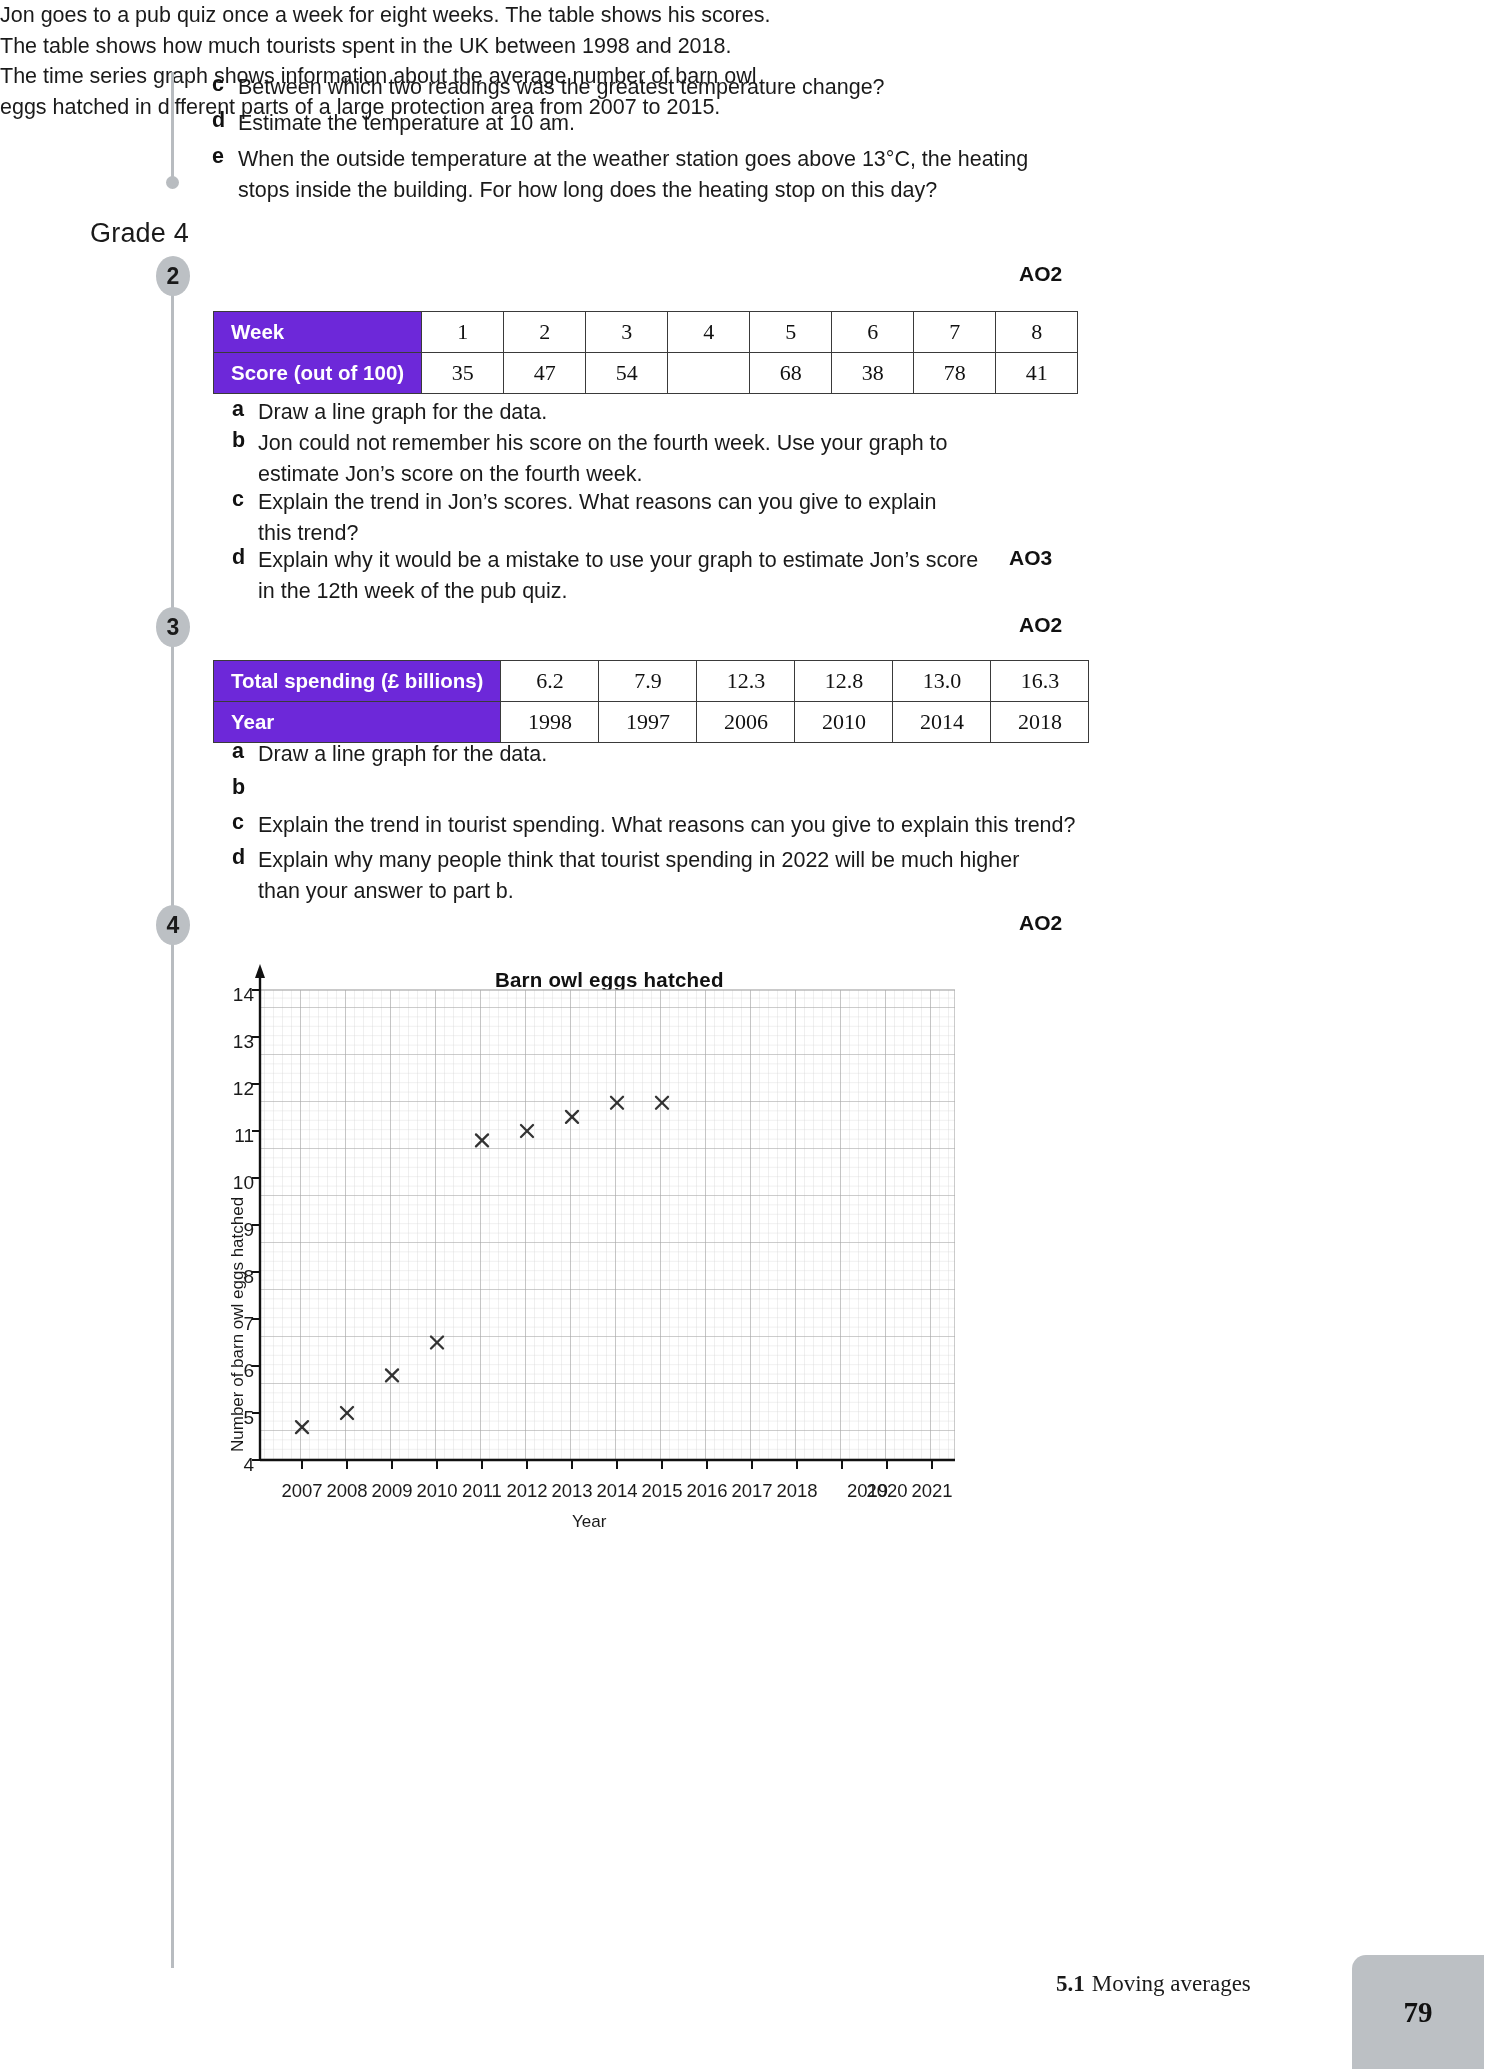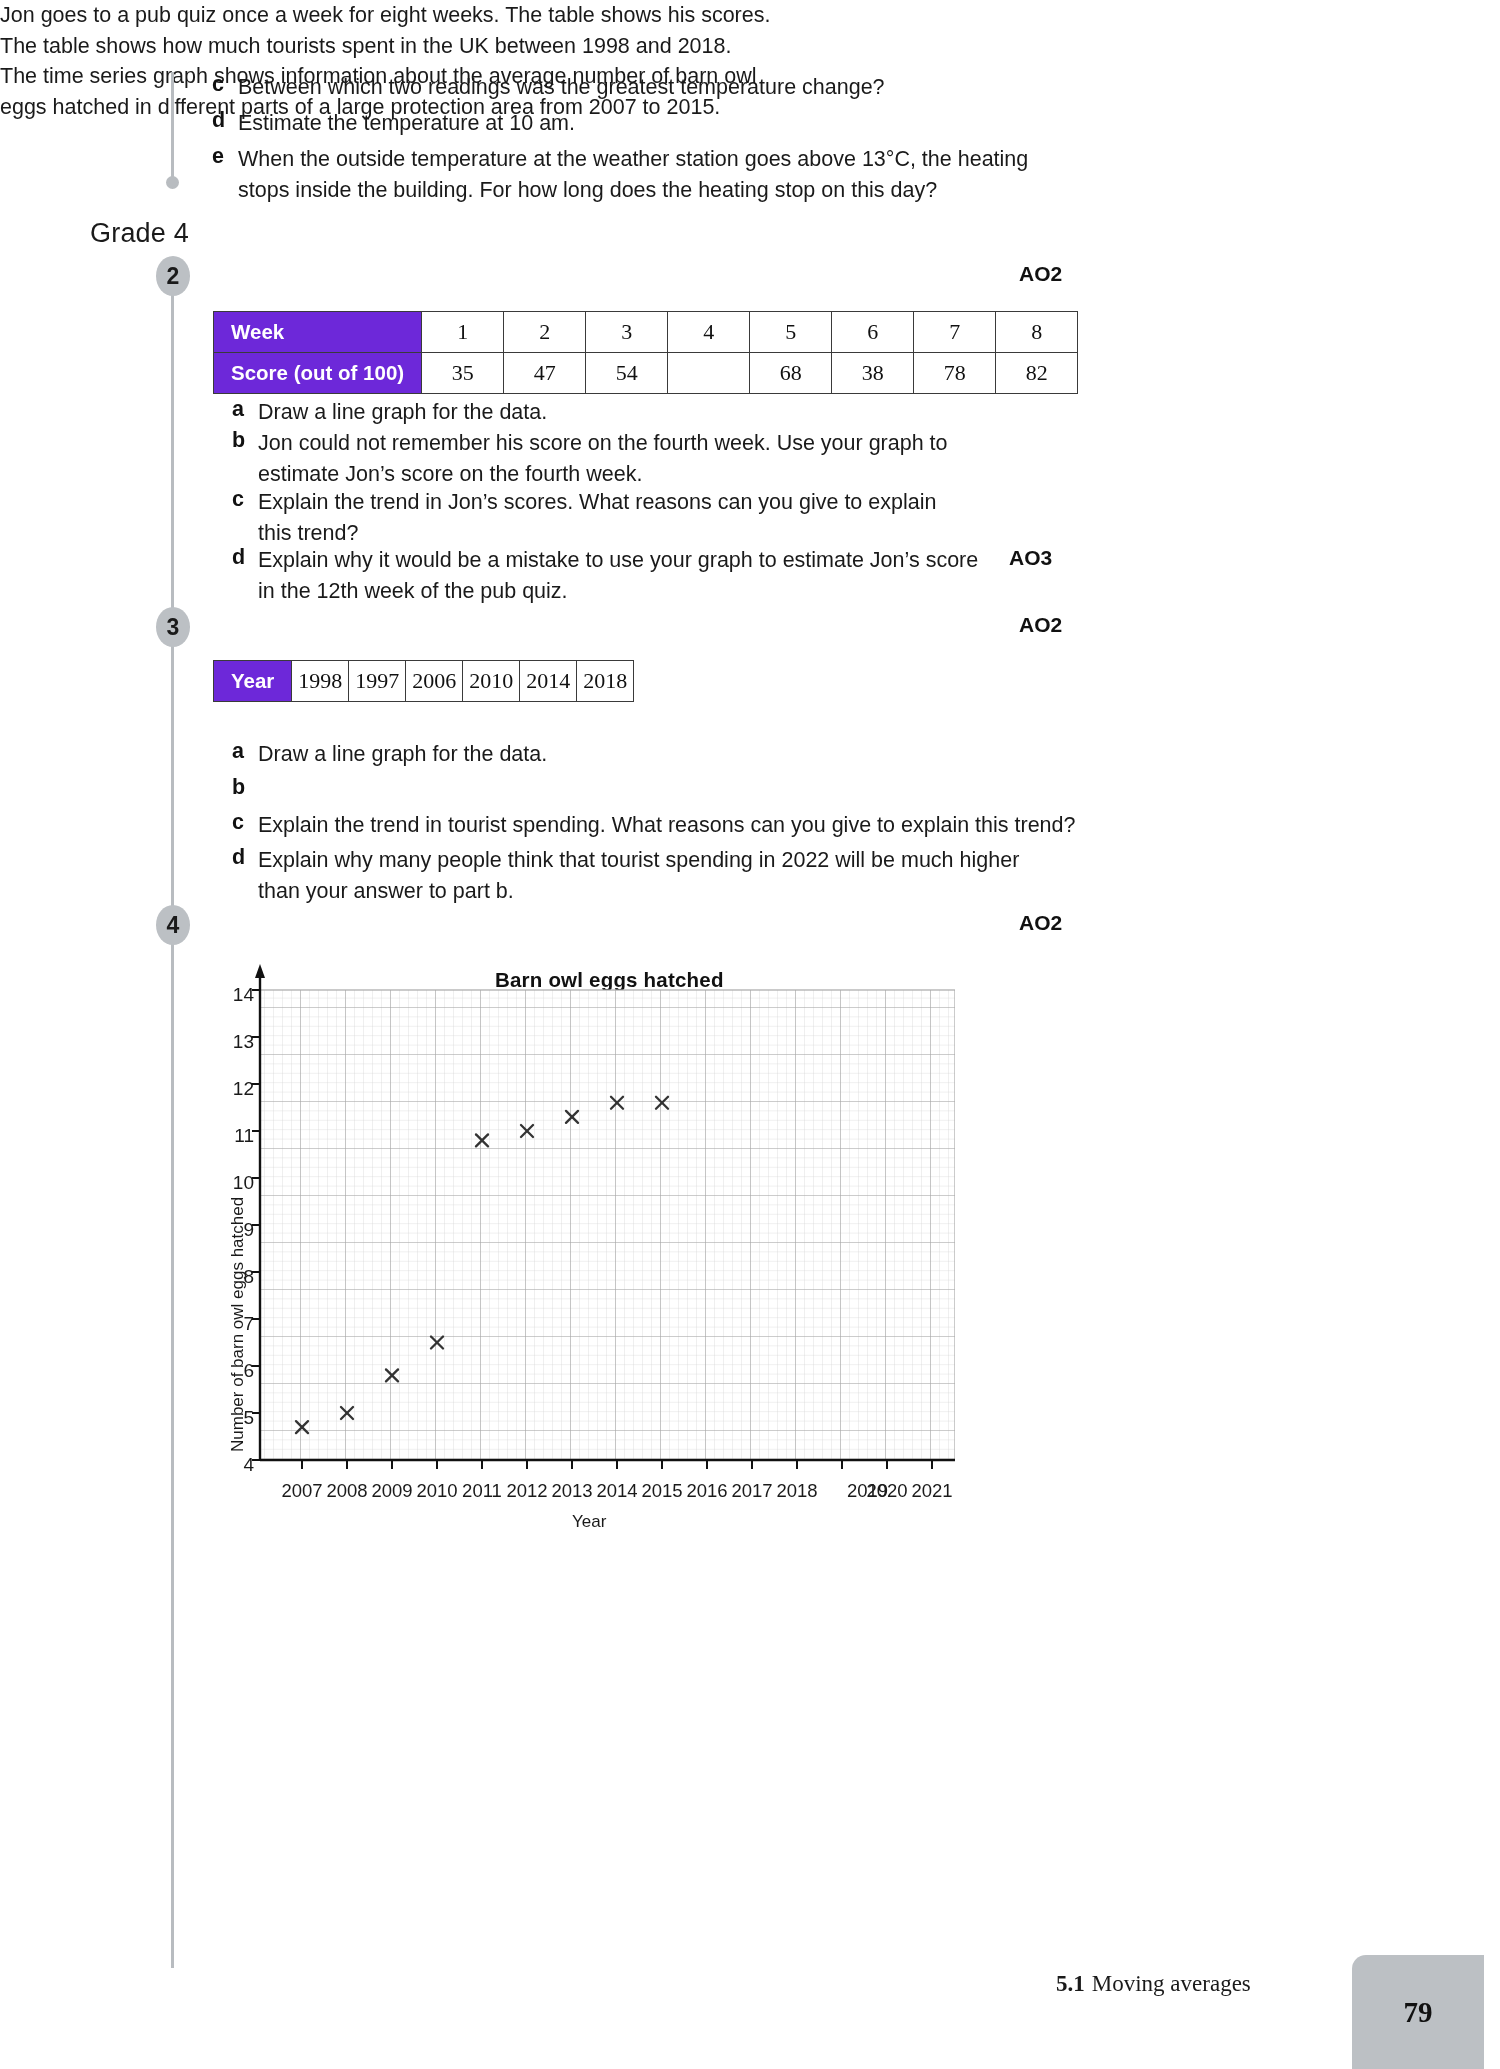--- a/index.html
+++ b/index.html
@@ -213,21 +213,21 @@
   </tr>
   <tr>
     <th class="rowhead">Score (out of 100)</th>
     <td>35</td>
     <td>47</td>
     <td>54</td>
     <td>&nbsp;</td>
     <td>68</td>
     <td>38</td>
     <td>78</td>
-    <td>82</td>
+    <td>41</td>
   </tr>
 </tbody>
   </table>
 
 <div class="part" style="left:232px; top:397px; width:860px;">
   <span class="part-letter">a</span>
   <span class="part-body">Draw a line graph for the data.</span>
 </div>
 <div class="part" style="left:232px; top:428px; width:800px;">
   <span class="part-letter">b</span>
@@ -242,20 +242,29 @@
   <span class="part-body">Explain why it would be a mistake to use your graph to estimate Jon’s score in the 12th week of the pub quiz.</span>
 </div>
 <div class="ao" style="left:1009px; top:546px;">AO3</div>
 
 <div class="qnum" style="left:156px; top:607px;">3</div>
 <div class="qtext" style="left:212px; top:612px; width:830px;">The table shows how much tourists spent in the UK between 1998 and 2018.</div>
 <div class="ao" style="left:1019px; top:613px;">AO2</div>
 
 <table class="dtable" style="left:213px; top:660px;">
   <tbody>
+      <tr>
+    <th class="rowhead" style="width:258px;">Total spending (£ billions)</th>
+    <td style="width:98px;">6.2</td>
+    <td style="width:98px;">7.9</td>
+    <td style="width:98px;">12.3</td>
+    <td style="width:98px;">12.8</td>
+    <td style="width:98px;">13.0</td>
+    <td style="width:98px;">16.3</td>
+  </tr>
   <tr>
     <th class="rowhead">Year</th>
     <td>1998</td>
     <td>1997</td>
     <td>2006</td>
     <td>2010</td>
     <td>2014</td>
     <td>2018</td>
   </tr>
 </tbody>

